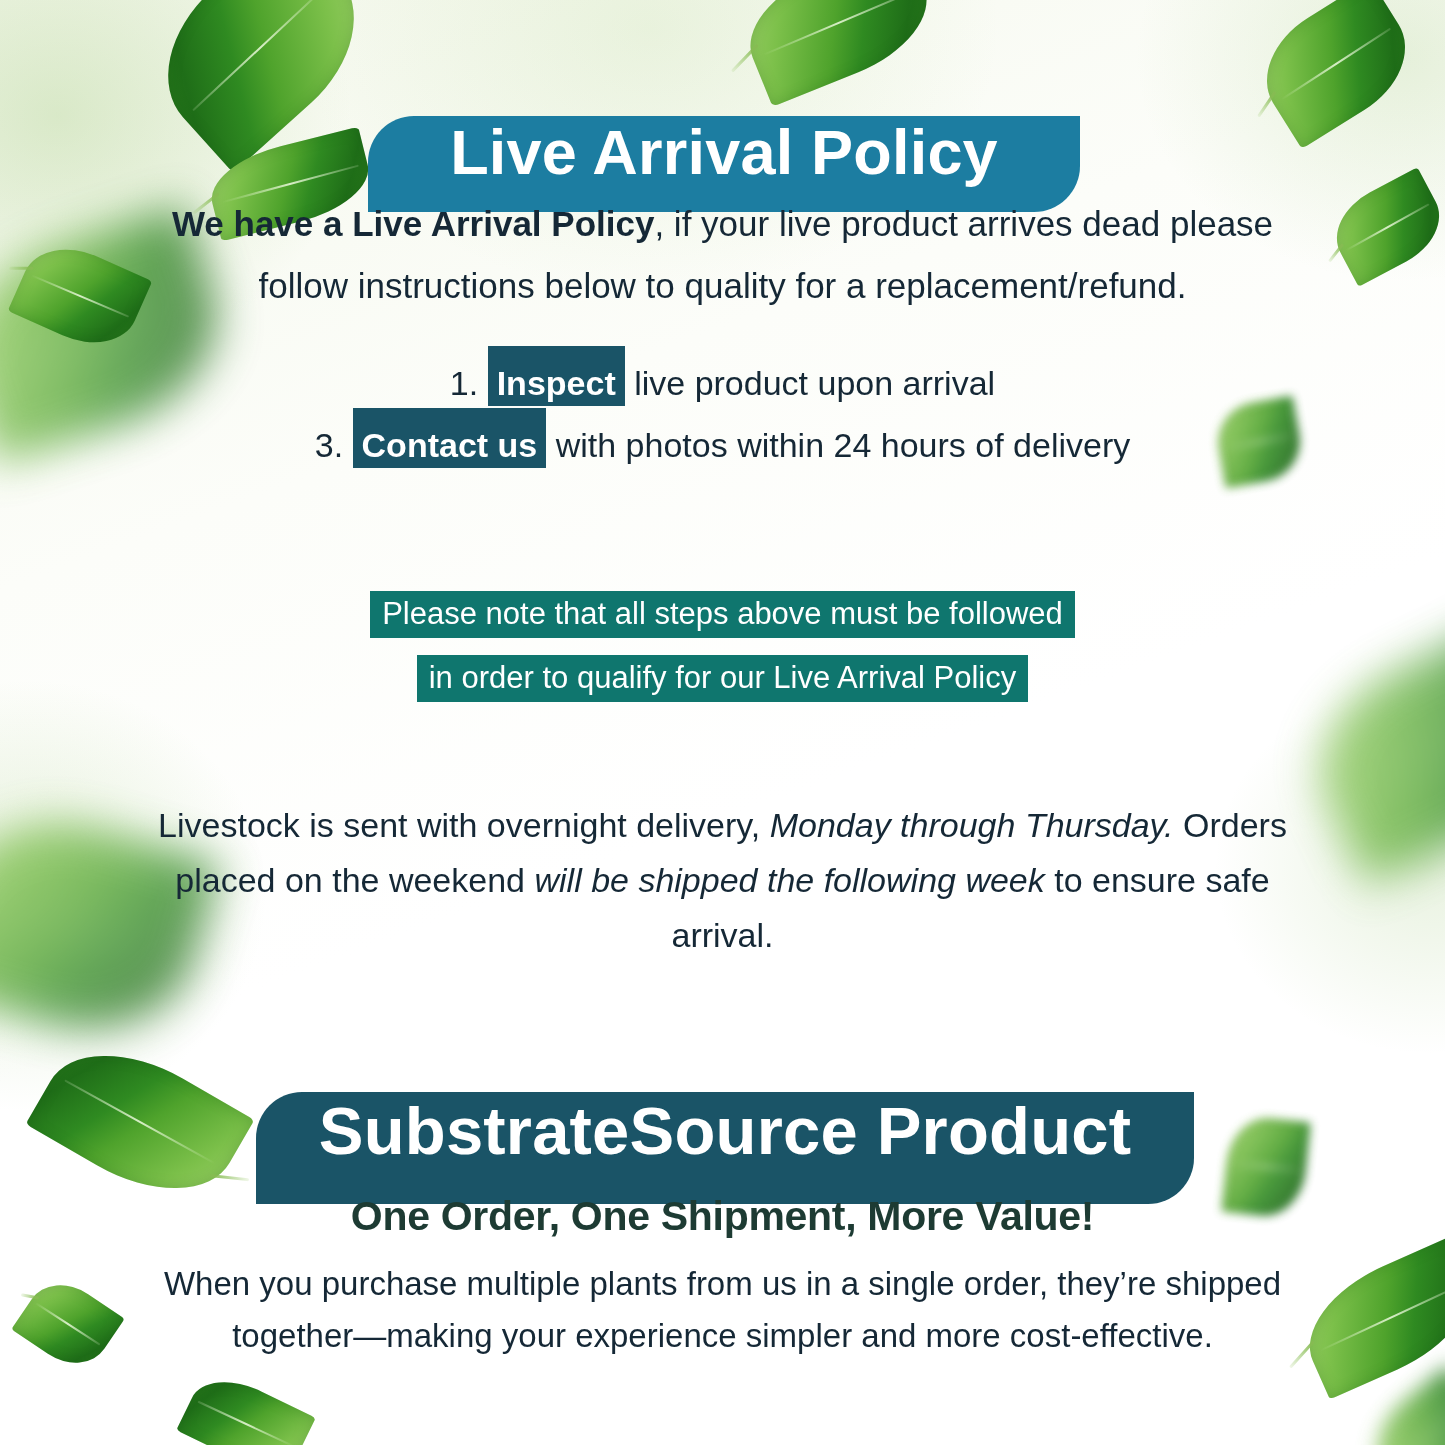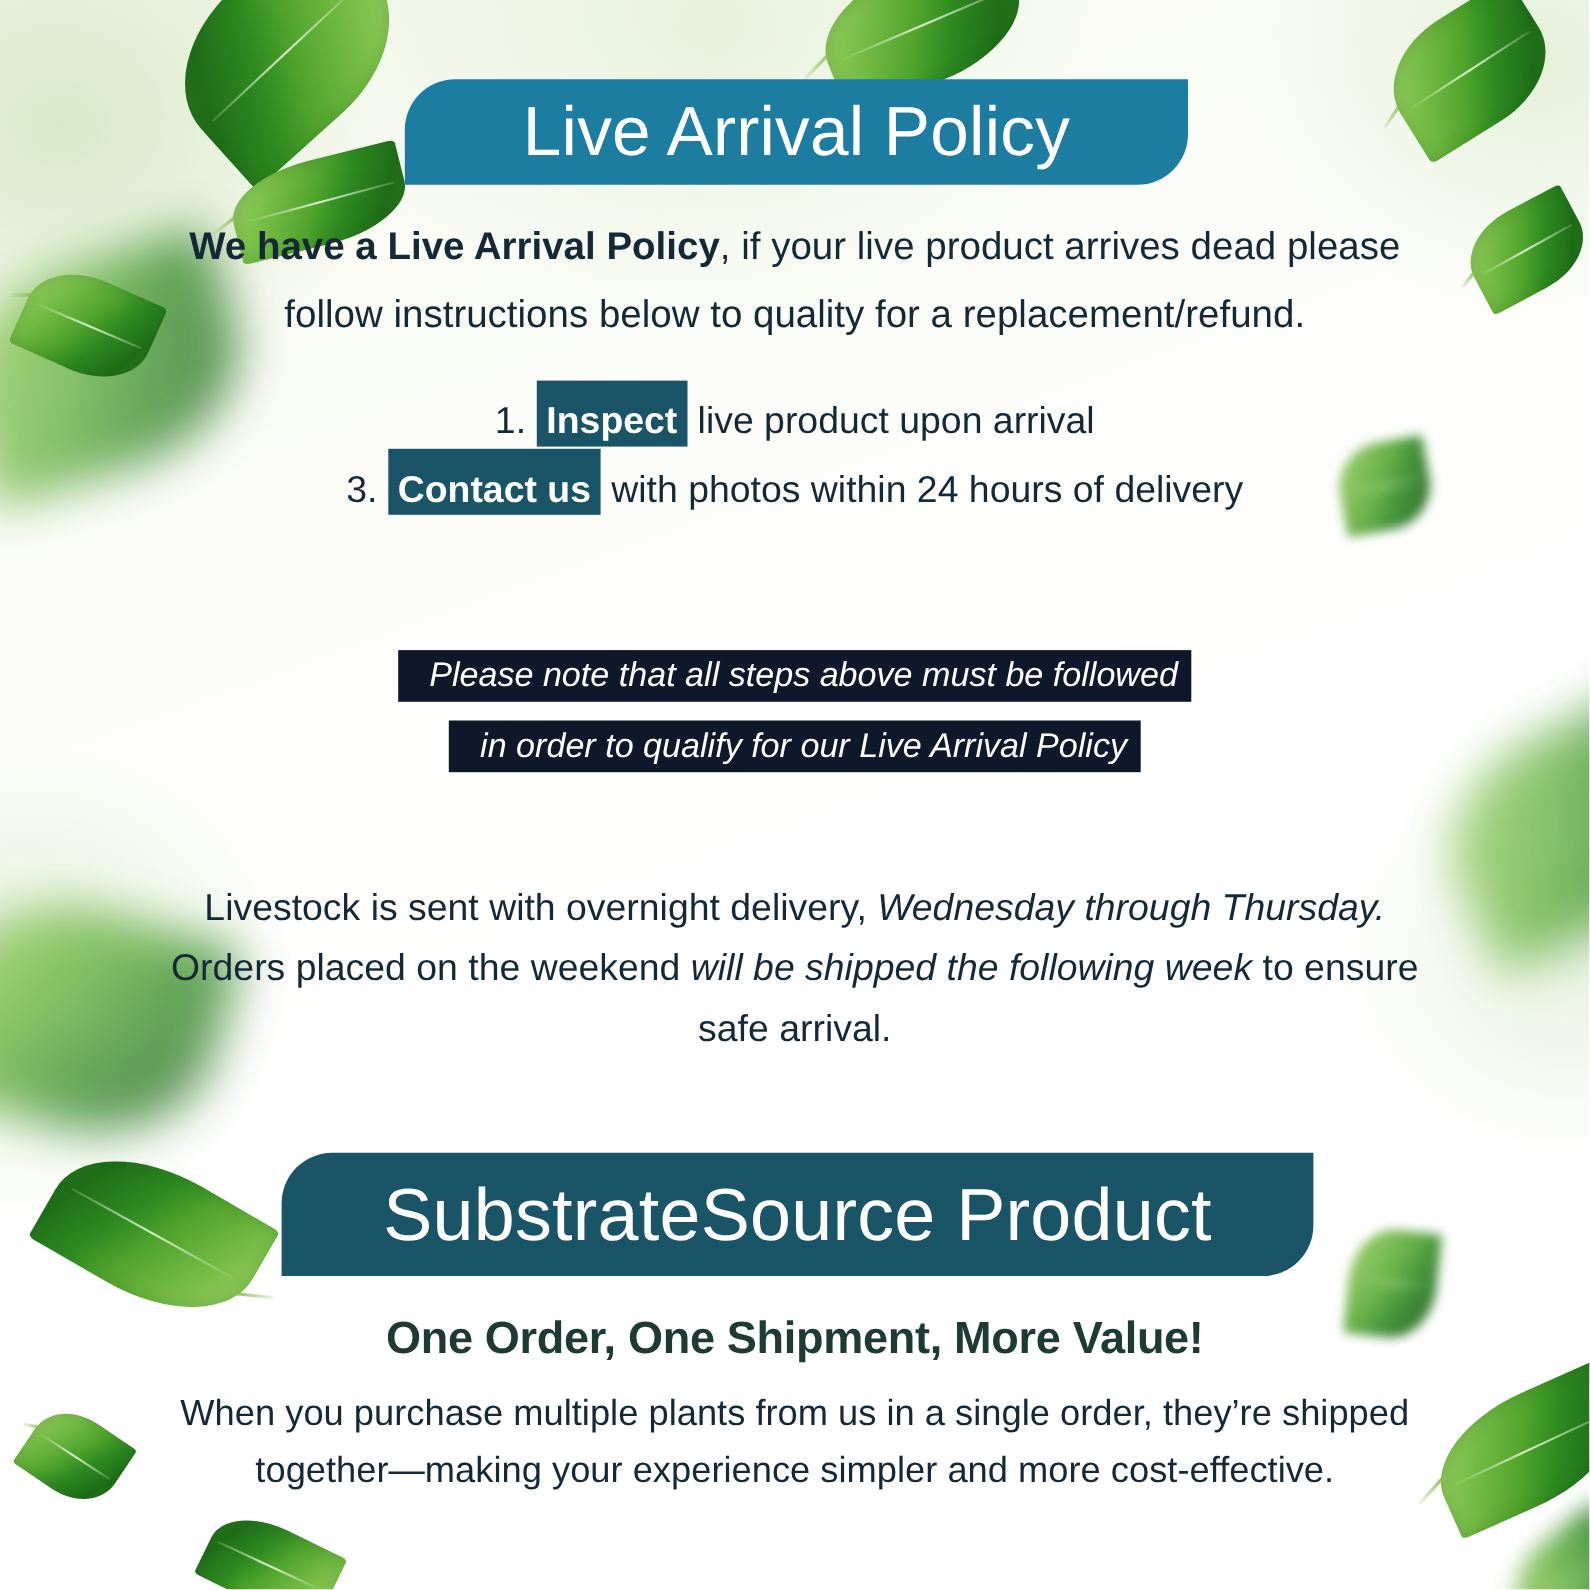--- a/index.html
+++ b/index.html
@@ -79,26 +79,27 @@
   }
   .leaf.blurry { filter: blur(10px); opacity: 0.80; }
   .leaf.blurry-soft { filter: blur(5px); opacity: 0.88; }
   .leaf.blurry-heavy { filter: blur(22px); opacity: 0.72; }
   .leaf.slim .blade { border-radius: 58% 3% 58% 3%; }
 
   
   .banner {
     position: absolute;
     display: flex;
-    align-items: center;
+    align-items: flex-start;
     justify-content: center;
     color: #ffffff;
-    font-weight: 400;
+    font-weight: 700;
     letter-spacing: 0.2px;
     border-radius: 46px 0 46px 0;
+    margin-top: 44px;
   }
   #banner-title {
     left: 368px;
     top: 72px;
     width: 712px;
     height: 96px;
     background: #1c7da1;
     font-size: 63px;
   }
   #banner-product {
@@ -147,25 +148,24 @@
   #note {
     position: absolute;
     left: 150px;
     top: 582px;
     width: 1145px;
     text-align: center;
     font-size: 31px;
     line-height: 64px;
   }
   #note .noteline {
-    background: #0f172a;
+    background: #0f766e;
     color: #ffffff;
-    padding: 5px 12px 7px 28px;
+    padding: 5px 12px 7px 12px;
     box-decoration-break: clone;
-    font-style: italic;
     -webkit-box-decoration-break: clone;
   }
 
   #shipping {
     left: 150px;
     top: 798px;
     width: 1145px;
     font-size: 34px;
     line-height: 55px;
   }
@@ -310,21 +310,21 @@
   <div id="note">
     <div>
       <span class="noteline">Please note that all steps above must be followed</span>
     </div>
     <div>
       <span class="noteline">in order to qualify for our Live Arrival Policy</span>
     </div>
   </div>
 
   <div class="body-text" id="shipping">
-    <span>Livestock is sent with overnight delivery, </span><em>Wednesday through Thursday.</em><span> Orders placed on the weekend </span><em>will be shipped the following week</em><span> to ensure safe arrival.</span>
+    <span>Livestock is sent with overnight delivery, </span><em>Monday through Thursday.</em><span> Orders placed on the weekend </span><em>will be shipped the following week</em><span> to ensure safe arrival.</span>
   </div>
 
   <div class="banner" id="banner-product">
     <span>SubstrateSource Product</span>
   </div>
 
   <div id="subhead">One Order, One Shipment, More Value!</div>
 
   <div class="body-text" id="value-text">When you purchase multiple plants from us in a single order, they’re shipped together—making your experience simpler and more cost-effective.</div>
 

